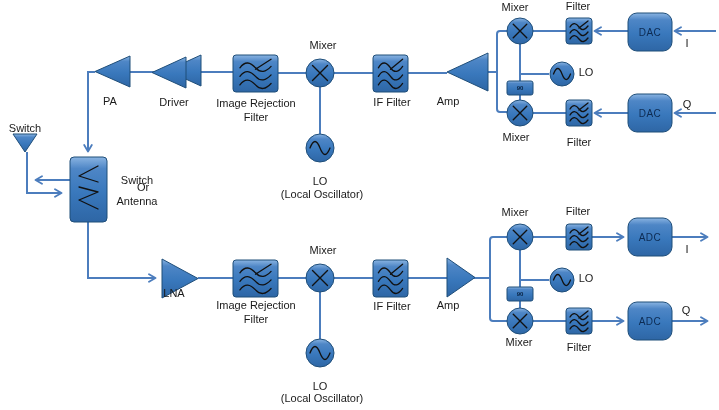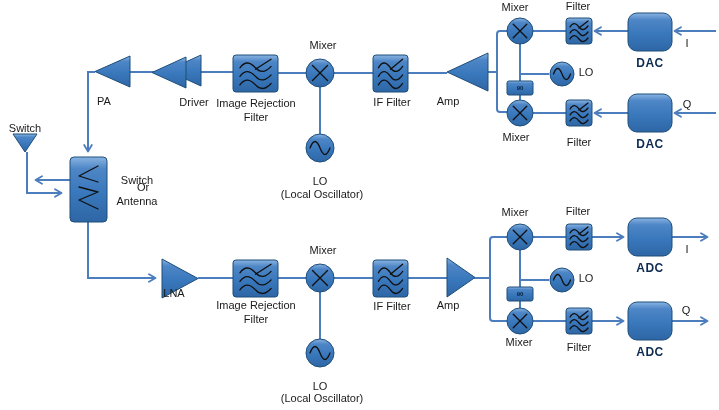--- a/index.html
+++ b/index.html
@@ -7,21 +7,21 @@
     position:relative;width:719px;height:410px;background:#ffffff;overflow:hidden;
     font-family:"Liberation Sans",sans-serif;
   }
   .stage svg{position:absolute;left:0;top:0;}
   .lbl{
     position:absolute;transform:translate(-50%,-50%);
     font-size:11px;line-height:12px;color:#1a1a1a;white-space:nowrap;text-align:center;
   }
   .blk-txt{
     position:absolute;transform:translate(-50%,-50%);
-    font-size:12px;font-weight:700;color:#0d2b52;white-space:nowrap;letter-spacing:.5px;margin-top:31px;
+    font-size:10px;font-weight:400;color:#0d2b52;white-space:nowrap;letter-spacing:.5px;
   }
   .phase-txt{
     position:absolute;transform:translate(-50%,-50%);
     font-size:6px;font-weight:700;color:#08203f;white-space:nowrap;
   }
 </style>
 </head>
 <body>
 
 <div class="stage">
@@ -147,22 +147,22 @@
     <use href="#sine" transform="translate(562,74) scale(0.85)"></use>
     <use href="#sine" transform="translate(562,280) scale(0.85)"></use>
   </g>
 </svg>
 
   <div class="lbl" style="left:25px;top:128px">Switch</div>
   <div class="lbl" style="left:137px;top:180px">Switch</div>
   <div class="lbl" style="left:143px;top:187px">Or</div>
   <div class="lbl" style="left:137px;top:201px">Antenna</div>
 
-  <div class="lbl" style="left:104px;top:101px">PA</div>
-  <div class="lbl" style="left:194px;top:102px">Driver</div>
+  <div class="lbl" style="left:110px;top:101px">PA</div>
+  <div class="lbl" style="left:174px;top:102px">Driver</div>
   <div class="lbl" style="left:256px;top:103px">Image Rejection</div>
   <div class="lbl" style="left:256px;top:117px">Filter</div>
   <div class="lbl" style="left:323px;top:45px">Mixer</div>
   <div class="lbl" style="left:392px;top:102px">IF Filter</div>
   <div class="lbl" style="left:448px;top:101px">Amp</div>
   <div class="lbl" style="left:320px;top:181px">LO</div>
   <div class="lbl" style="left:322px;top:194px">(Local Oscillator)</div>
 
   <div class="lbl" style="left:515px;top:7px">Mixer</div>
   <div class="lbl" style="left:578px;top:6px">Filter</div>

